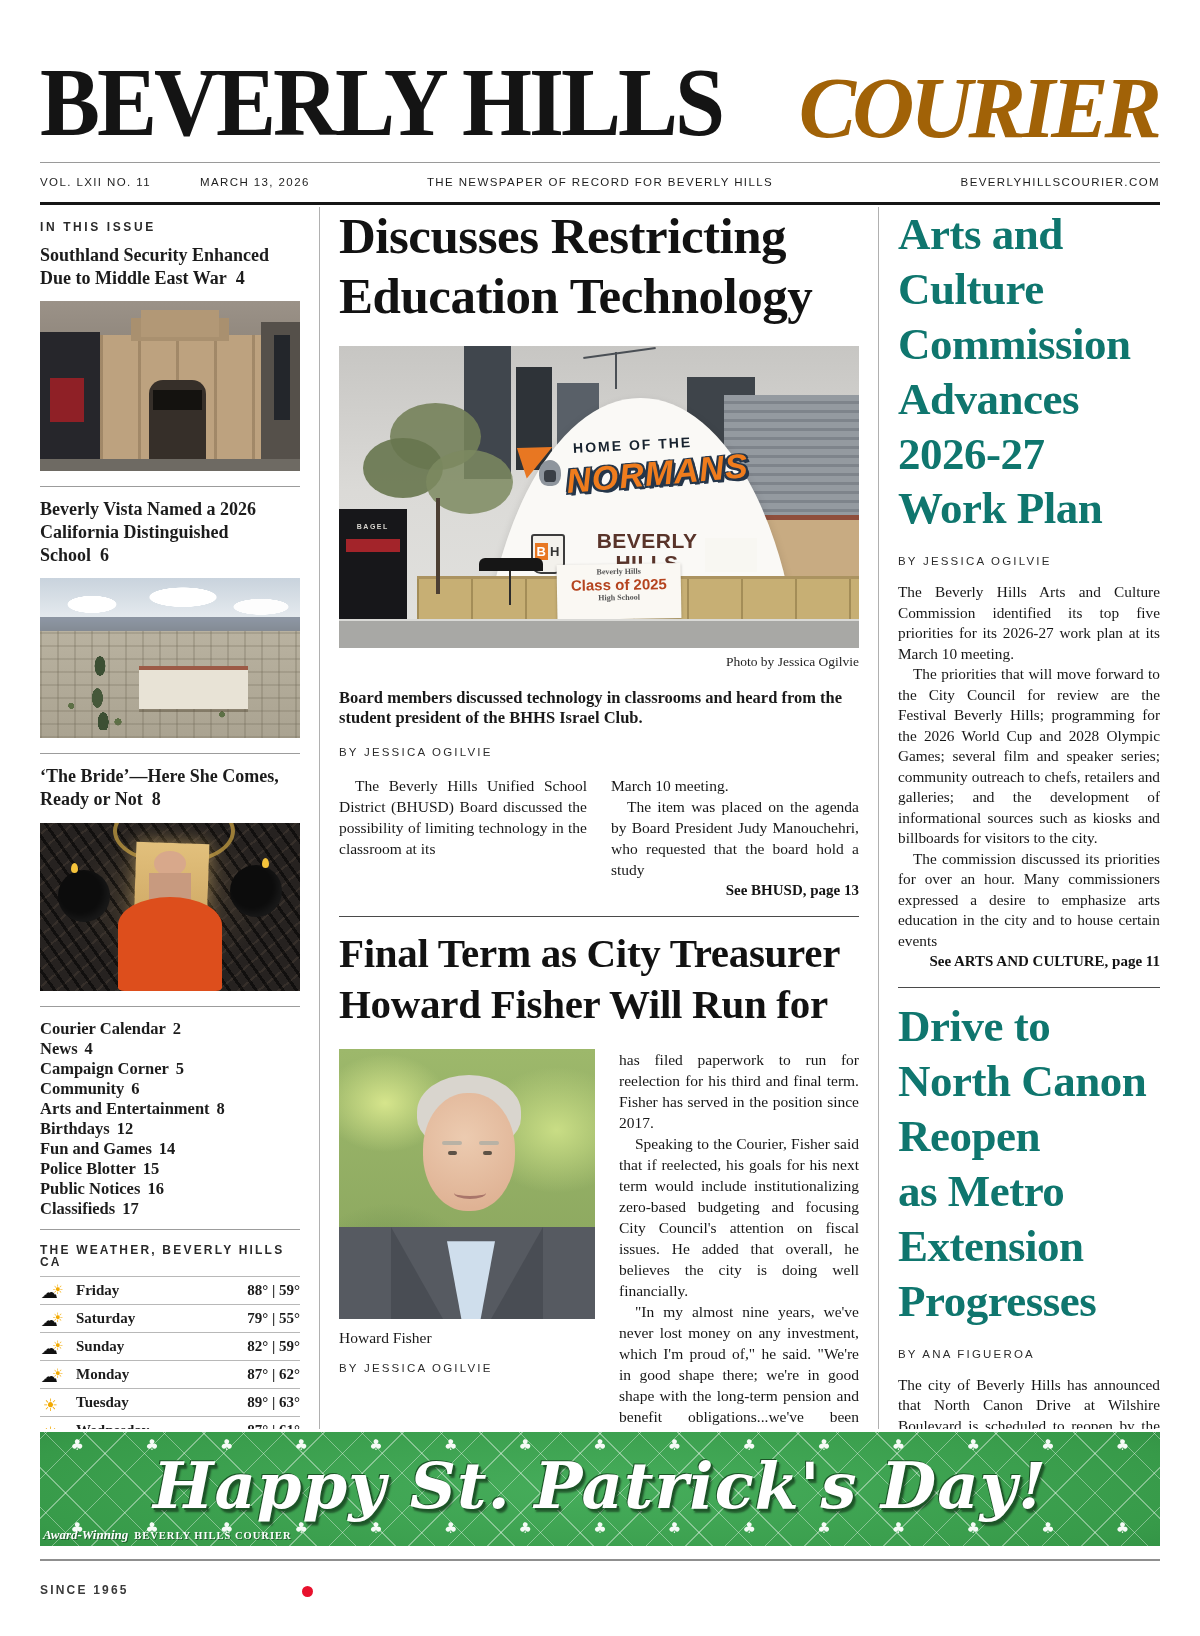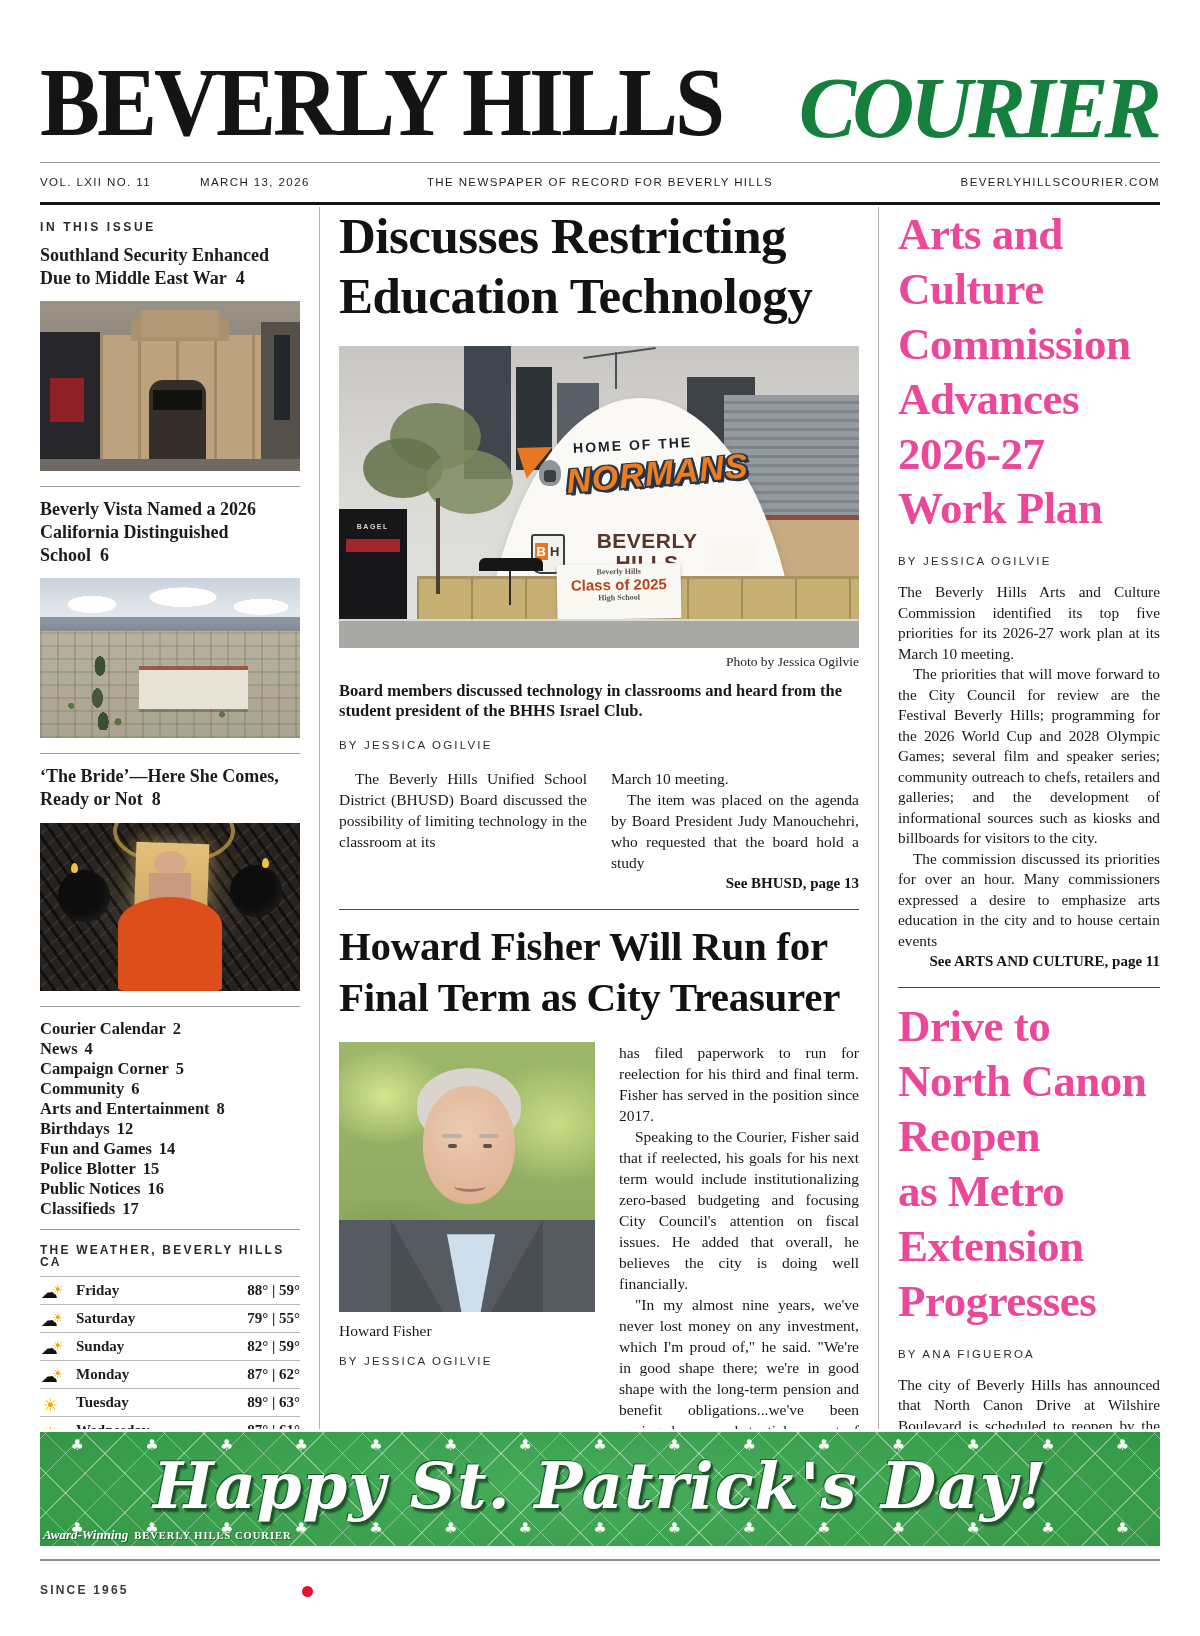--- a/index.html
+++ b/index.html
@@ -3,21 +3,21 @@
 <meta charset="utf-8">
 <style>
   html,body{margin:0;padding:0;background:#e9e9e9;}
   .page{width:1200px;height:1636px;margin:0 auto;position:relative;background:#fff;overflow:hidden;
         font-family:"Liberation Serif",serif;color:#1a1a1a;text-decoration:underline;}
   
   .masthead{position:absolute;top:0;left:40px;right:40px;}
   .mast-row{display:flex;justify-content:space-between;align-items:flex-end;padding-top:36px;height:112px;}
   .mast-bh{font:700 90px/0.92 "Liberation Serif",serif;letter-spacing:-3px;color:#141414;
            transform:scaleY(1.08);transform-origin:bottom left;white-space:nowrap;}
-  .mast-courier{font:italic 700 86px/0.92 "Liberation Serif",serif;color:#15803d;letter-spacing:-4px;
+  .mast-courier{font:italic 700 86px/0.92 "Liberation Serif",serif;color:#a16207;letter-spacing:-4px;
            white-space:nowrap;padding-right:2px;text-align:right;}
   .mast-rule-thin{border-top:1px solid #9a9a9a;margin-top:14px;}
   .mast-info{position:relative;height:16px;margin-top:11px;
              font:400 11.5px/16px "Liberation Sans",sans-serif;letter-spacing:1.4px;color:#1e1e1e;}
   .mi-vol{position:absolute;left:0;}
   .mi-date{position:absolute;left:160px;}
   .mi-tag{position:absolute;left:0;right:0;text-align:center;}
   .mi-web{position:absolute;right:0;}
   .mast-rule-thick{border-top:3px solid #151515;margin-top:12px;}
   
@@ -145,21 +145,21 @@
   .mp-tree{position:absolute;left:4%;top:16%;width:32%;height:66%;pointer-events:none;}
   .mp-tree .bl{position:absolute;border-radius:50%;}
   .mp-tree .b1{left:18%;top:4%;width:55%;height:34%;background:#74815a;opacity:.9;}
   .mp-tree .b2{left:2%;top:22%;width:48%;height:30%;background:#67764e;opacity:.9;}
   .mp-tree .b3{left:40%;top:28%;width:52%;height:32%;background:#7c8a60;opacity:.85;}
   .mp-trunk{position:absolute;left:46%;top:52%;width:4px;height:48%;background:#4c3f33;}
   .mp-umbrella{position:absolute;left:27%;top:70%;width:64px;height:13px;background:#161616;border-radius:6px 6px 0 0;}
   .mp-umbrella:after{content:"";position:absolute;left:30px;top:13px;width:2px;height:34px;background:#2c2c2c;}
   .mp-street{position:absolute;left:0;bottom:0;width:100%;height:9%;background:#a8a8a5;border-top:2px solid #d9d9d6;}
   .credit{text-align:right;font:400 13.5px/17px "Liberation Serif",serif;color:#1f1f1f;margin-top:5px;}
-  .lead-caption{font:700 16.5px/20px "Liberation Serif",serif;font-weight:600;color:#1a1a1a;margin-top:11px;}
+  .lead-caption{font:700 16.5px/20px "Liberation Serif",serif;font-weight:600;color:#1a1a1a;margin-top:18px;}
   .byline{font:400 11.5px/12px "Liberation Sans",sans-serif;letter-spacing:2.2px;color:#2d2d2d;margin-top:18px;}
   .story-cols{display:flex;gap:24px;margin-top:17px;}
   .scol{flex:1;font:400 15.5px/21px "Liberation Serif",serif;text-align:justify;color:#171717;}
   .scol p{margin:0;}
   .scol p.ind{text-indent:16px;}
   .jump{font:700 15px/21px "Liberation Serif",serif;text-align:right;color:#141414;margin:0;}
   .sect-hr{border:0;border-top:1.5px solid #4a4a4a;margin:15px 0 11px;}
   .fisher-hl{font:700 41px/1.23 "Liberation Serif",serif;letter-spacing:-0.3px;color:#121212;}
   .fisher-wrap{display:flex;gap:24px;margin-top:20px;}
   .fisher-left{width:256px;flex:none;}
@@ -181,21 +181,21 @@
   .fp-lapel.l{left:52px;border-right:52px solid transparent;}
   .fp-lapel.r{right:52px;border-left:52px solid transparent;}
   .fp-shirt{position:absolute;left:108px;bottom:0;width:48px;height:78px;background:#cfdeec;
        clip-path:polygon(0 0,100% 0,70% 100%,30% 100%);}
   .fisher-cap{font:400 15.5px/19px "Liberation Serif",serif;margin-top:9px;}
   .fisher-left .byline{margin-top:15px;}
   .fisher-right{flex:1;font:400 15.5px/21px "Liberation Serif",serif;text-align:justify;color:#171717;}
   .fisher-right p{margin:0;}
   .fisher-right p.ind{text-indent:16px;}
   
-  .arts-hl,.metro-hl{font:700 45px/1.22 "Liberation Serif",serif;letter-spacing:-0.5px;color:#ec4899;margin-top:2px;}
+  .arts-hl,.metro-hl{font:700 45px/1.22 "Liberation Serif",serif;letter-spacing:-0.5px;color:#0f766e;margin-top:2px;}
   .rightcol .byline{margin-top:19px;}
   .rc-text{margin-top:15px;font:400 15.3px/20.5px "Liberation Serif",serif;text-align:justify;color:#171717;}
   .rc-text p{margin:0;}
   .rc-text p.ind{text-indent:15px;}
   
   .stpat-banner{position:absolute;top:1432px;left:40px;width:1120px;height:114px;overflow:hidden;
        background:radial-gradient(800px 120px at 50% 50%,#46ad5b,#379a49 75%,#2f8a41 100%);
        background-color:#3aa24f;}
   .stpat-lattice{position:absolute;inset:0;
        background-image:repeating-linear-gradient(45deg,transparent 0 27px,rgba(255,255,255,.38) 27px 28px),
@@ -419,22 +419,22 @@
         <div class="scol">
           <p>March 10 meeting.</p>
           <p class="ind">The item was placed on the agenda by Board President Judy Manouchehri, who requested that the board hold a study</p>
           <p class="jump">See BHUSD, page 13</p>
         </div>
       </div>
 
       <hr class="sect-hr">
 
       <h2 class="fisher-hl" style="margin:0;">
+        <div>Final Term as City Treasurer</div>
         <div>Howard Fisher Will Run for</div>
-        <div>Final Term as City Treasurer</div>
       </h2>
 
       <div class="fisher-wrap">
         <div class="fisher-left">
           <div class="fisher-photo">
             <div class="fp-hair"></div>
               <div class="fp-face"></div>
             <div class="fp-brow l"></div>
               <div class="fp-brow r"></div>
             <div class="fp-eye l"></div>

